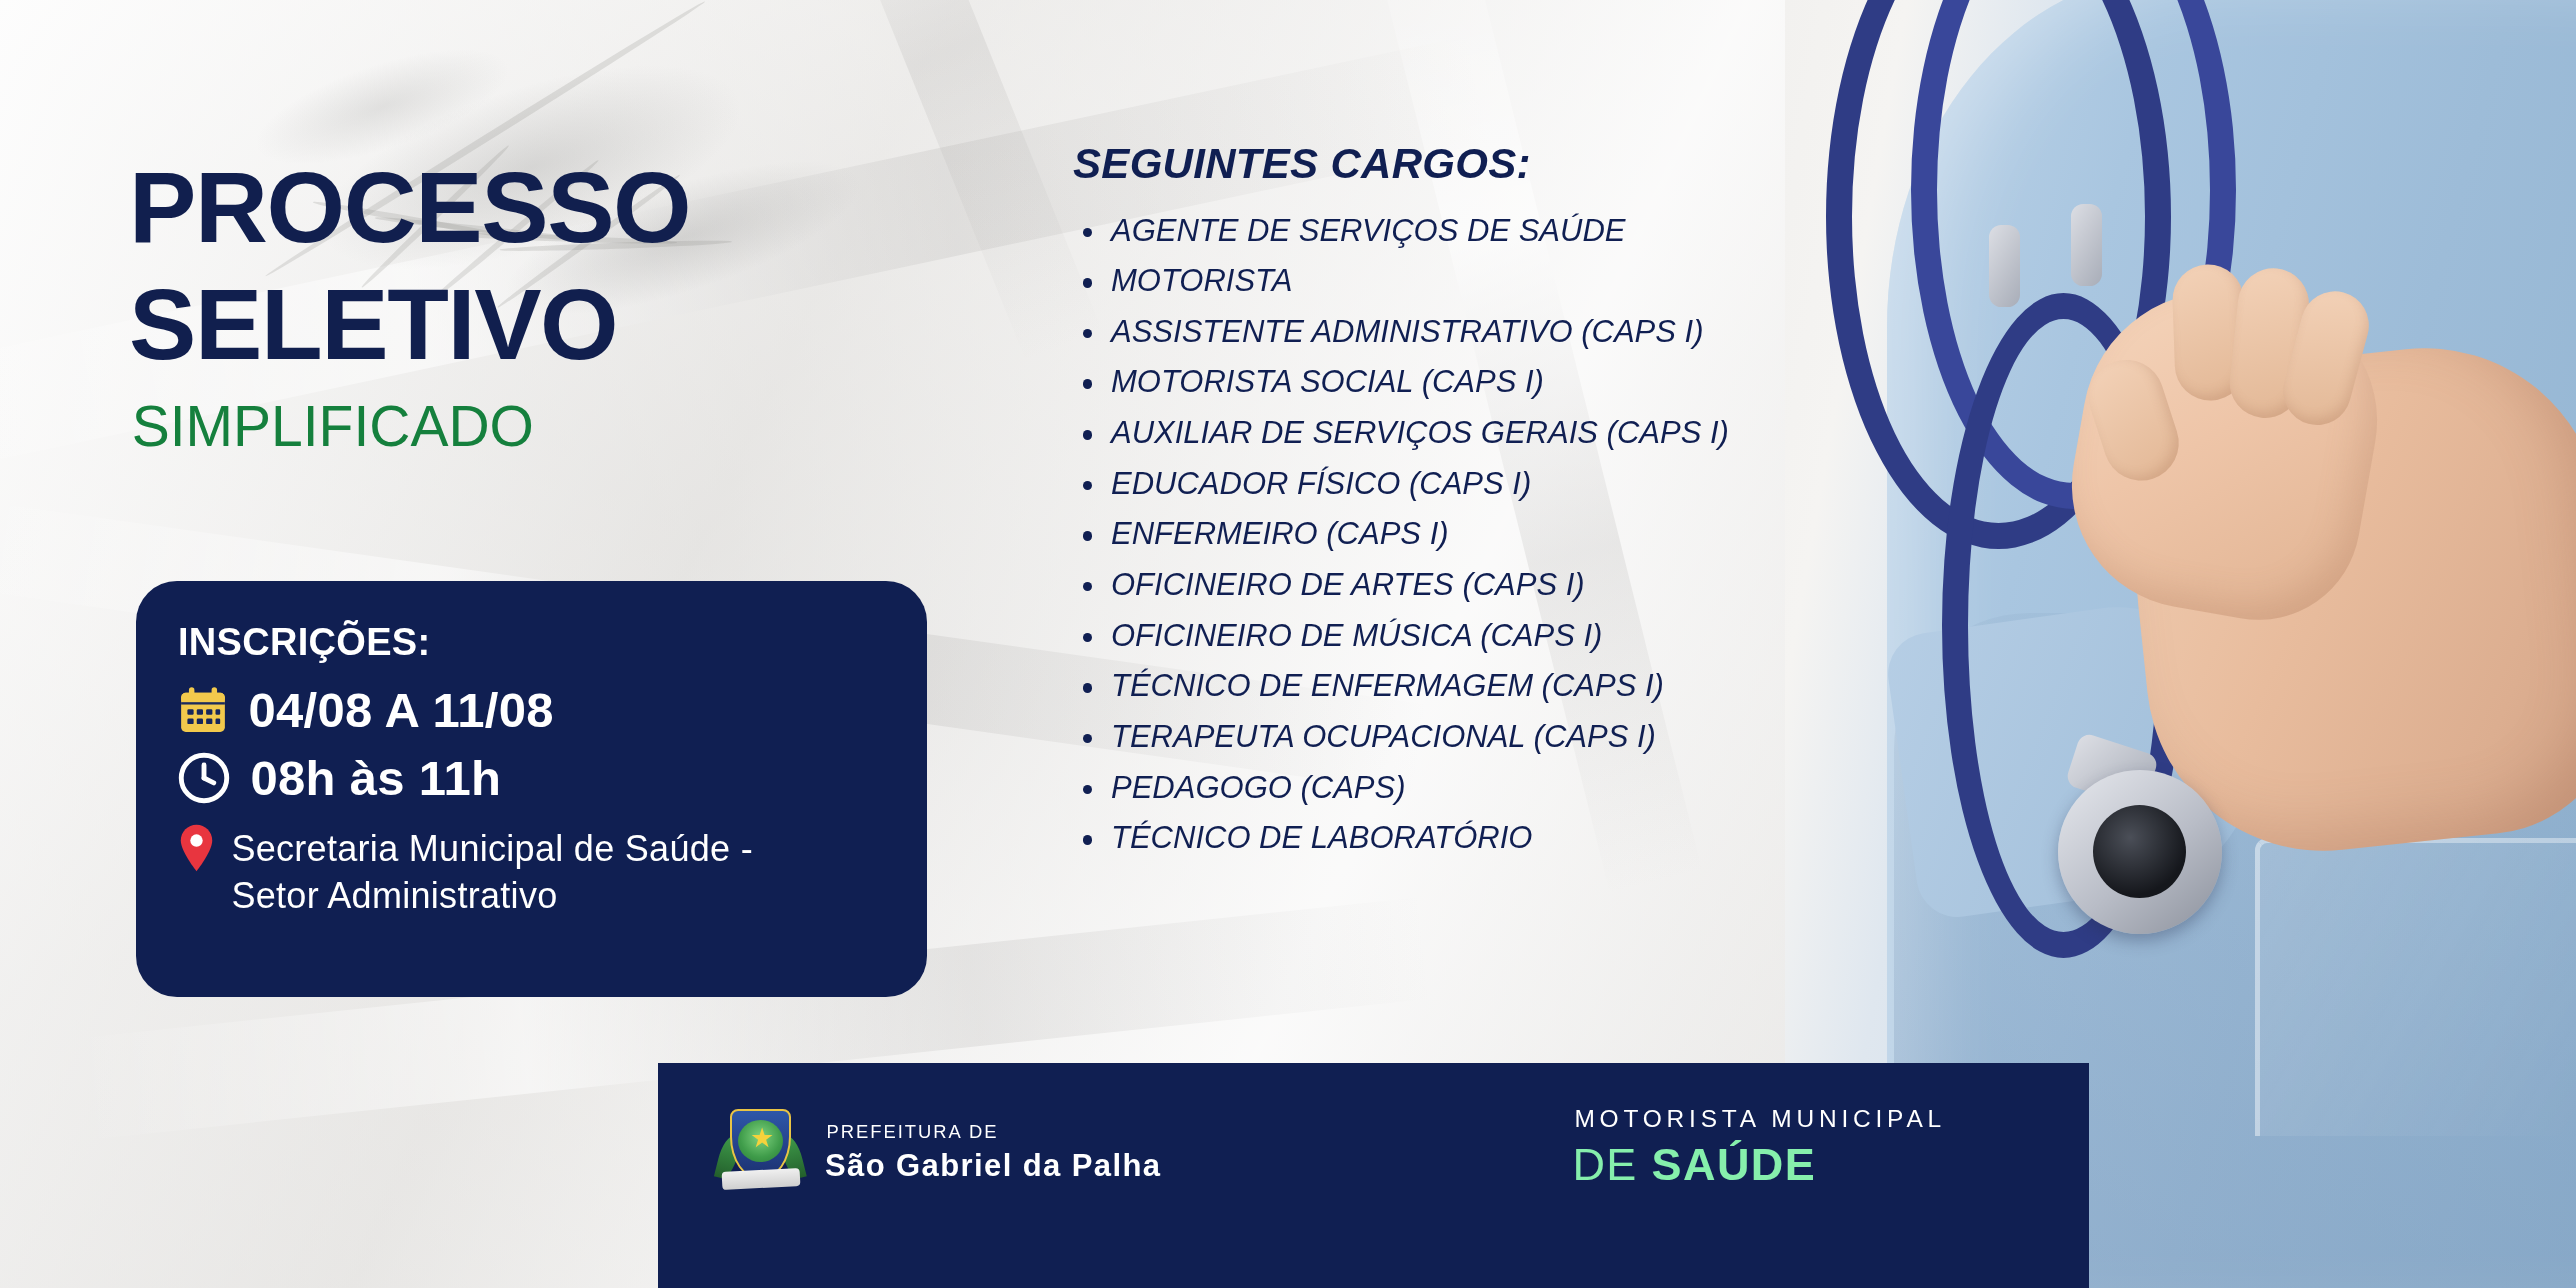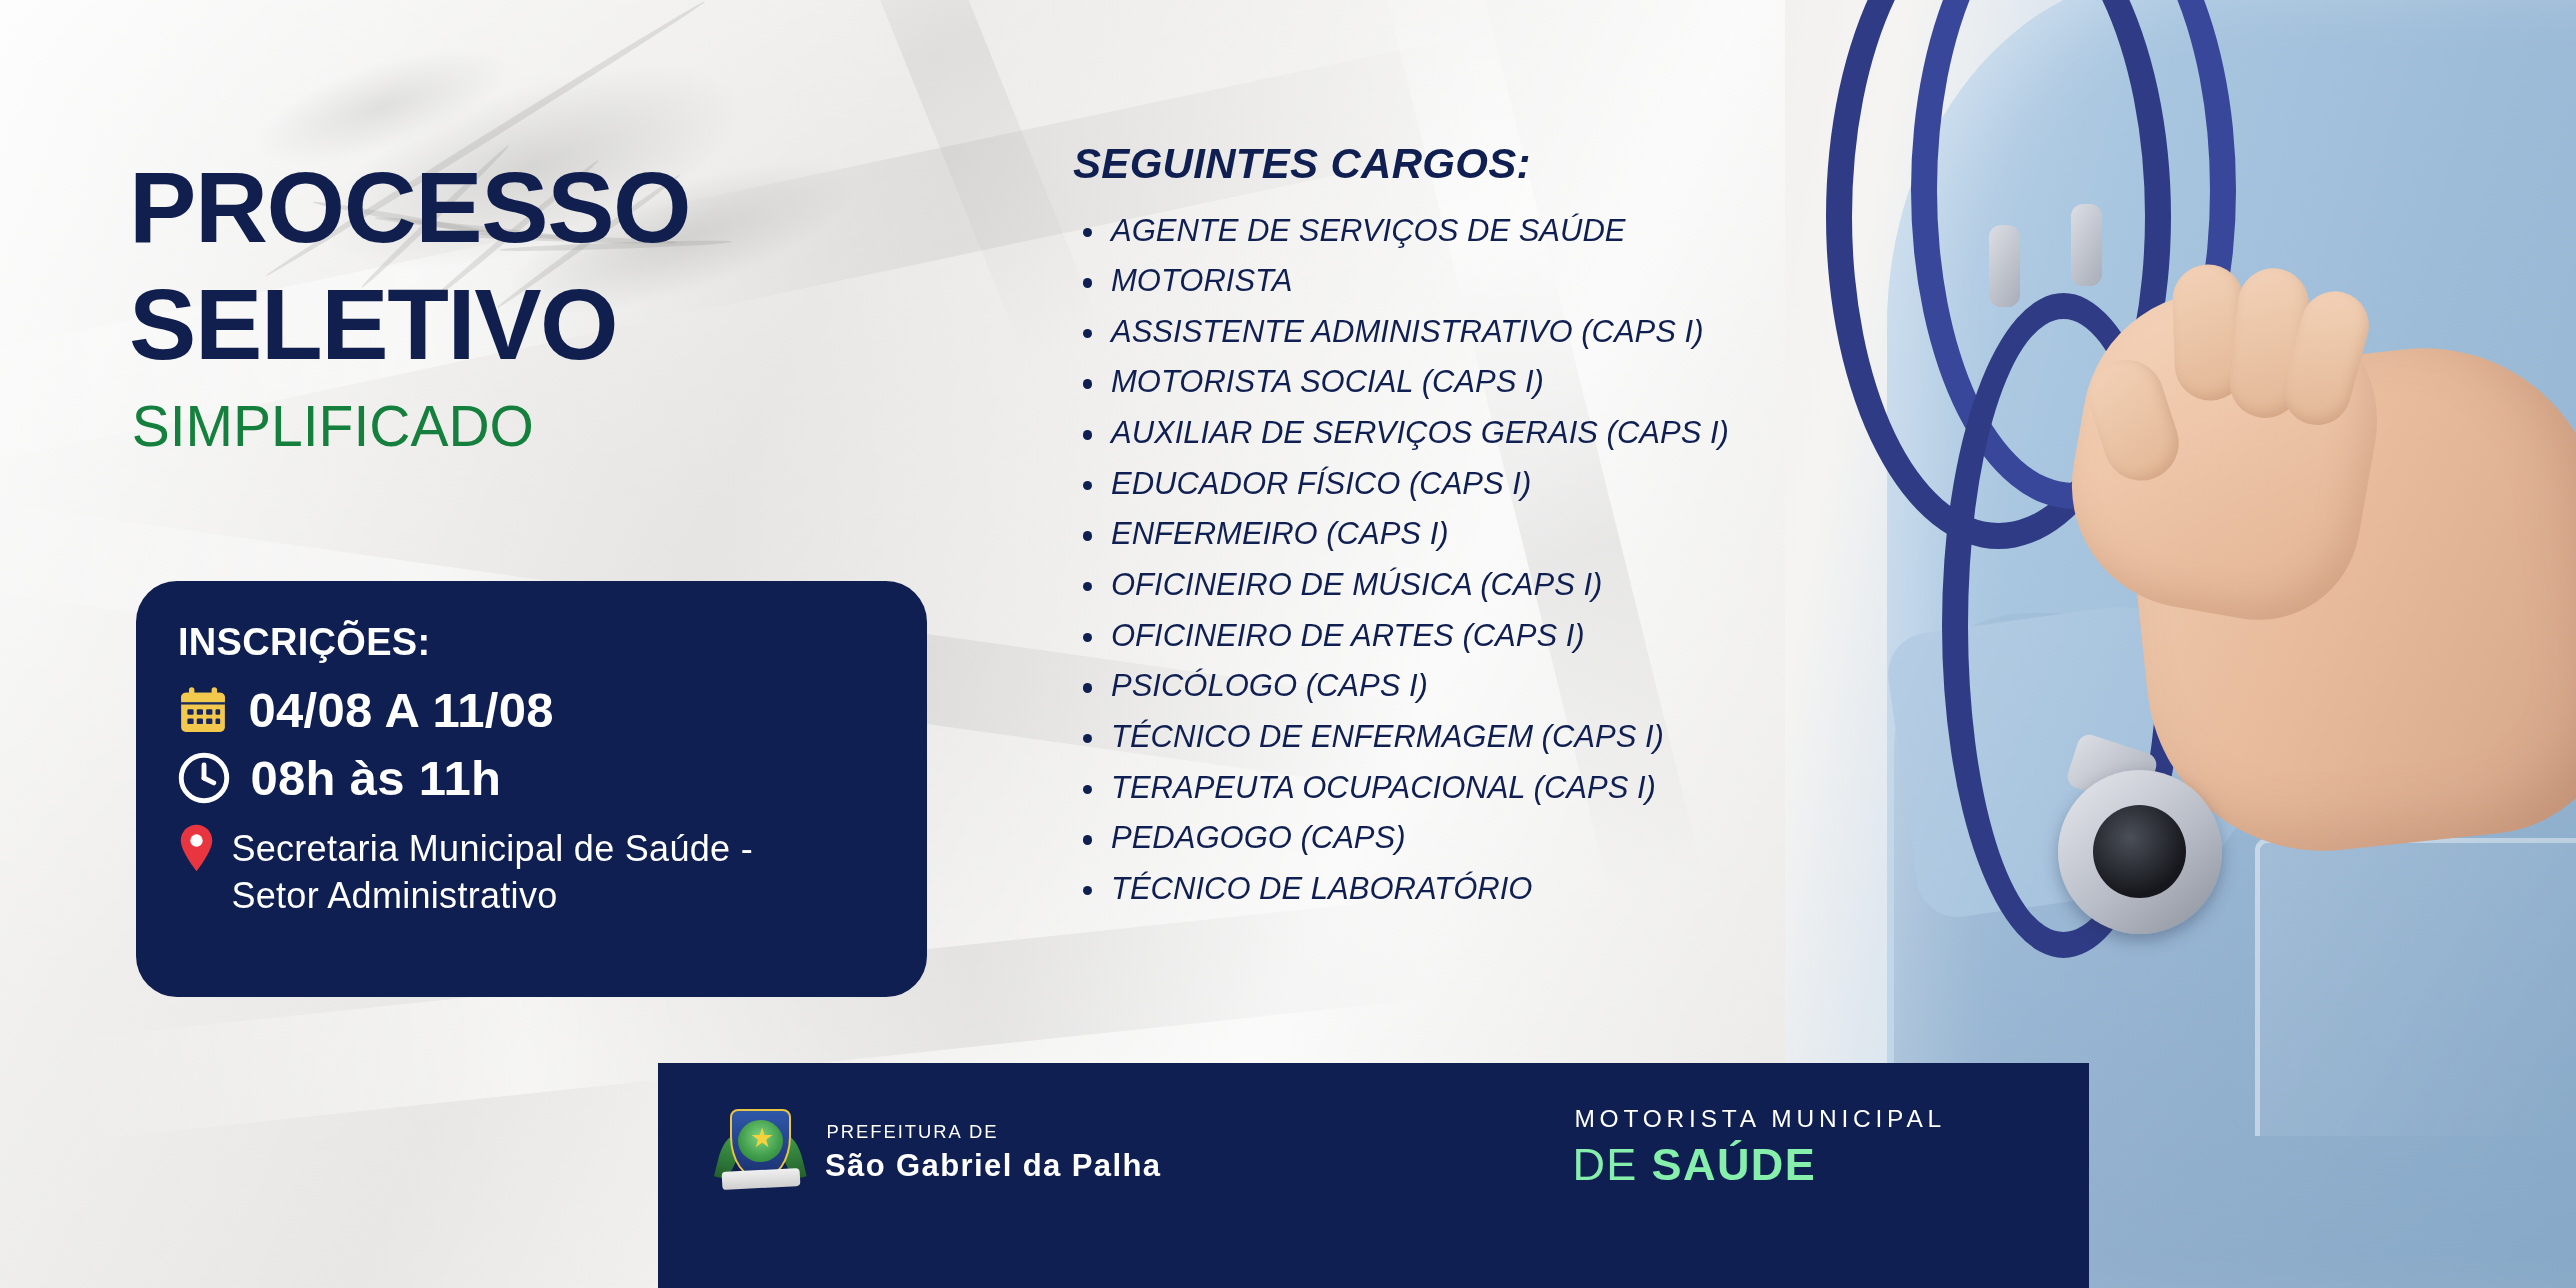--- a/index.html
+++ b/index.html
@@ -502,23 +502,22 @@
   <div class="cargos">
     <div class="cargos-heading">SEGUINTES CARGOS:</div>
     <ul>
       <li>AGENTE DE SERVIÇOS DE SAÚDE</li>
       <li>MOTORISTA</li>
       <li>ASSISTENTE ADMINISTRATIVO (CAPS I)</li>
       <li>MOTORISTA SOCIAL (CAPS I)</li>
       <li>AUXILIAR DE SERVIÇOS GERAIS (CAPS I)</li>
       <li>EDUCADOR FÍSICO (CAPS I)</li>
       <li>ENFERMEIRO (CAPS I)</li>
+      <li>OFICINEIRO DE ARTES (CAPS I)</li>
       <li>OFICINEIRO DE MÚSICA (CAPS I)</li>
-      <li>OFICINEIRO DE ARTES (CAPS I)</li>
-      <li>PSICÓLOGO (CAPS I)</li>
       <li>TÉCNICO DE ENFERMAGEM (CAPS I)</li>
       <li>TERAPEUTA OCUPACIONAL (CAPS I)</li>
       <li>PEDAGOGO (CAPS)</li>
       <li>TÉCNICO DE LABORATÓRIO</li>
     </ul>
   </div>
 
   <div class="footer">
     <div class="footer-left">
       <span class="crest">

